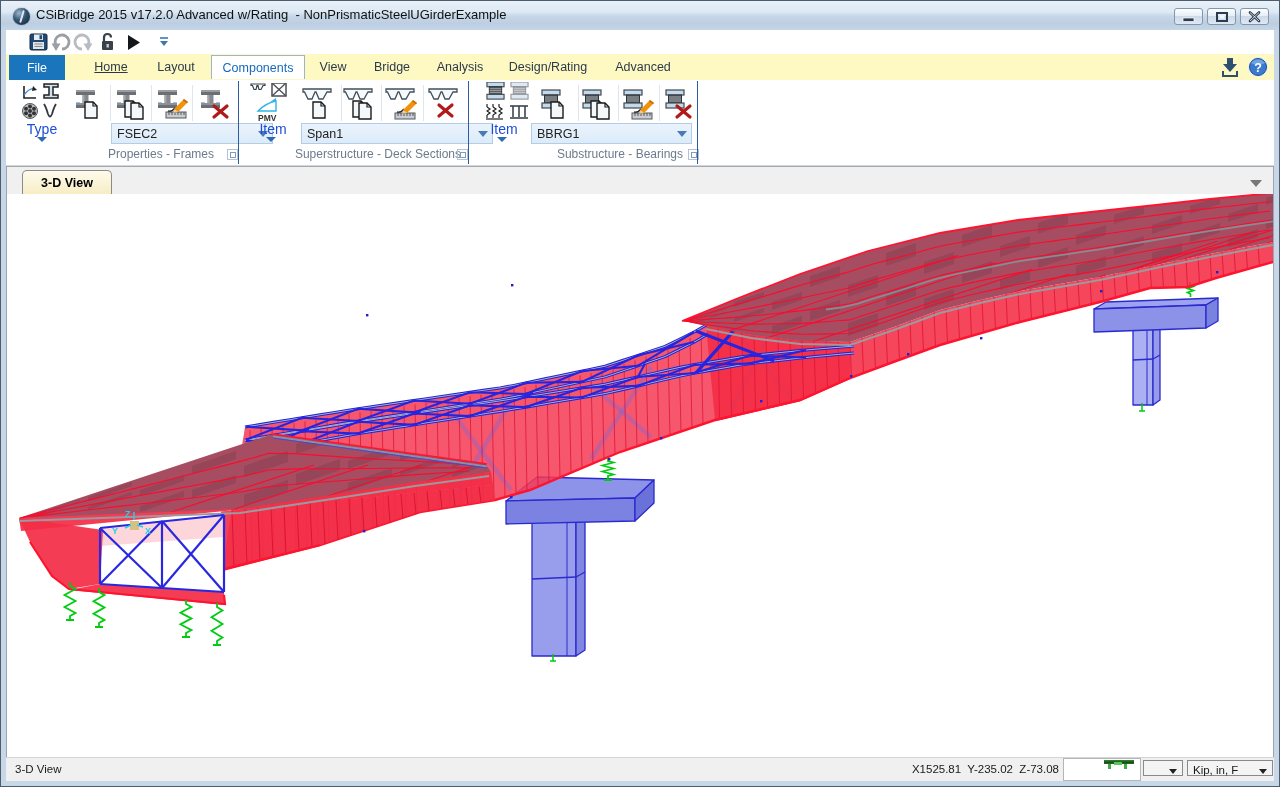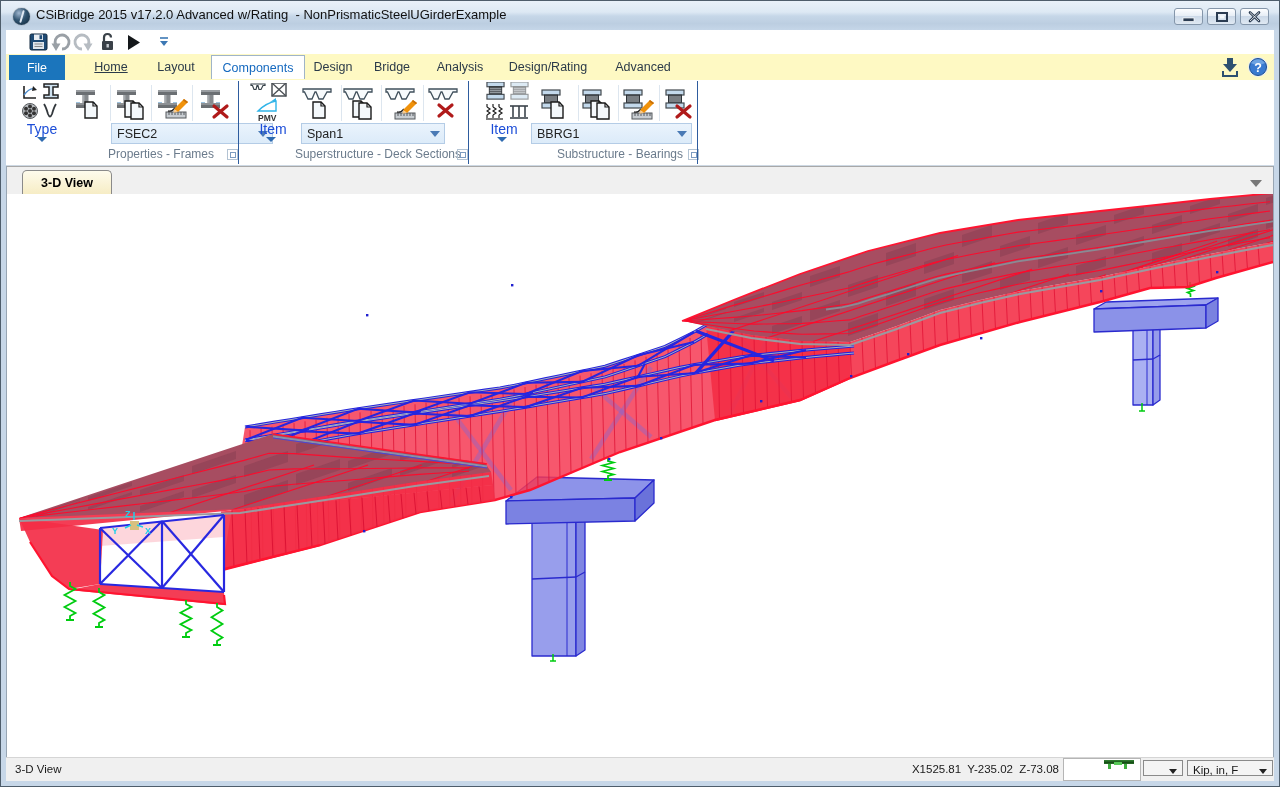--- a/index.html
+++ b/index.html
@@ -98,21 +98,21 @@
           <line x1="132" y1="6" x2="140" y2="6"></line>
         </g>
       <path d="M132,9 L140,9 L136,14 Z" fill="#3c78b4"></path>
     </svg>
   </div>
   <div id="rtabs" class="abs">
     <div id="filetab" class="abs">File</div>
     <div class="abs rtab" style="left:80px;width:50px;text-decoration:underline;">Home</div>
     <div class="abs rtab" style="left:143px;width:54px;">Layout</div>
     <div class="abs rtab" id="comp-tab" style="left:205px;width:94px;">Components</div>
-    <div class="abs rtab" style="left:303px;width:48px;">Design</div>
+    <div class="abs rtab" style="left:303px;width:48px;">View</div>
     <div class="abs rtab" style="left:360px;width:52px;">Bridge</div>
     <div class="abs rtab" style="left:424px;width:60px;">Analysis</div>
     <div class="abs rtab" style="left:495px;width:94px;">Design/Rating</div>
     <div class="abs rtab" style="left:602px;width:70px;">Advanced</div>
     <svg class="abs" style="left:1216px;top:2px" width="50" height="23" viewBox="0 0 50 23">
       <path d="M5,2 L11,2 L11,8 L15,8 L8,16 L1,8 L5,8 Z" fill="#2d5070"></path>
       <path d="M1,15 L1,20 L15,20 L15,15" fill="none" stroke="#2d5070" stroke-width="2"></path>
       <circle cx="36" cy="11" r="10" fill="#e8edf2"></circle>
       <circle cx="36" cy="11" r="8.5" fill="#3a7bd0" stroke="#1d4f92" stroke-width="1"></circle>
       <path d="M29,7 A8.5,8.5 0 0 1 43,7 Q36,11 29,7" fill="#7fb0e8" opacity="0.75"></path>
@@ -240,21 +240,21 @@
         <use href="#dk" x="1" y="1"></use>
         <use href="#pcl" x="10" y="11"></use>
       </svg>
     <svg class="abs" style="left:422px;top:8px" width="34" height="33" viewBox="0 0 34 33">
         <use href="#dk" x="1" y="1"></use>
         <use href="#rx" x="10" y="16"></use>
       </svg>
     <div class="abs bsep" style="left:335px;"></div>
       <div class="abs bsep" style="left:375px;"></div>
       <div class="abs bsep" style="left:417px;"></div>
-    <div class="abs combo" style="left:295px;width:144px;padding-left:12px;">
+    <div class="abs combo" style="left:295px;width:192px;padding-left:12px;">
         <span class="ct">Span1</span>
         <span class="ca"></span>
       </div>
     <div class="abs glabel" style="left:235px;top:67px;width:220px;">Superstructure - Deck Sections</div>
     <div class="abs gexp" style="left:451px;top:69px;"></div>
     <div class="abs gsep" style="left:462px;"></div>
 
     <svg class="abs" style="left:480px;top:2px" width="46" height="40" viewBox="0 0 46 40">
       <g transform="scale(0.95)">
           <use href="#br" x="0" y="0"></use>

